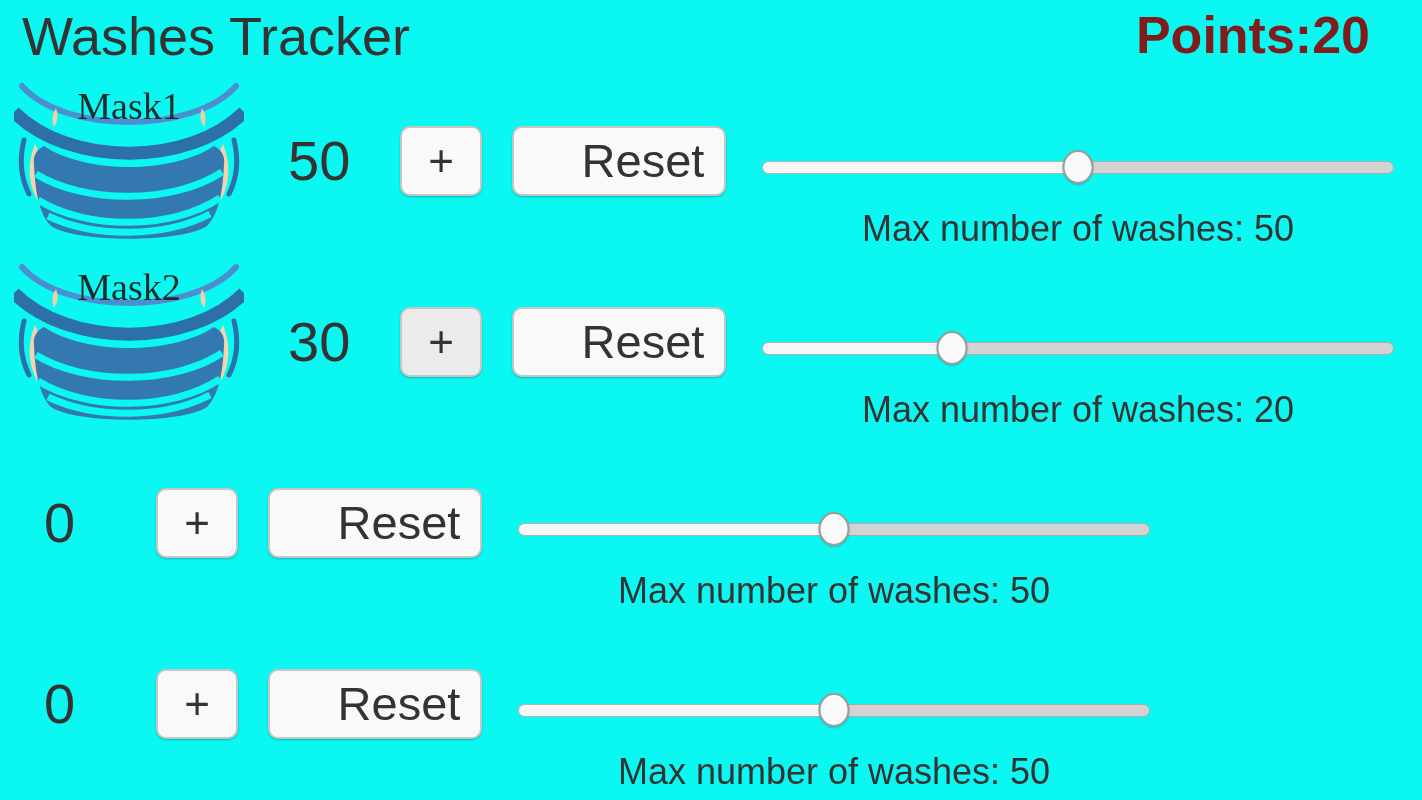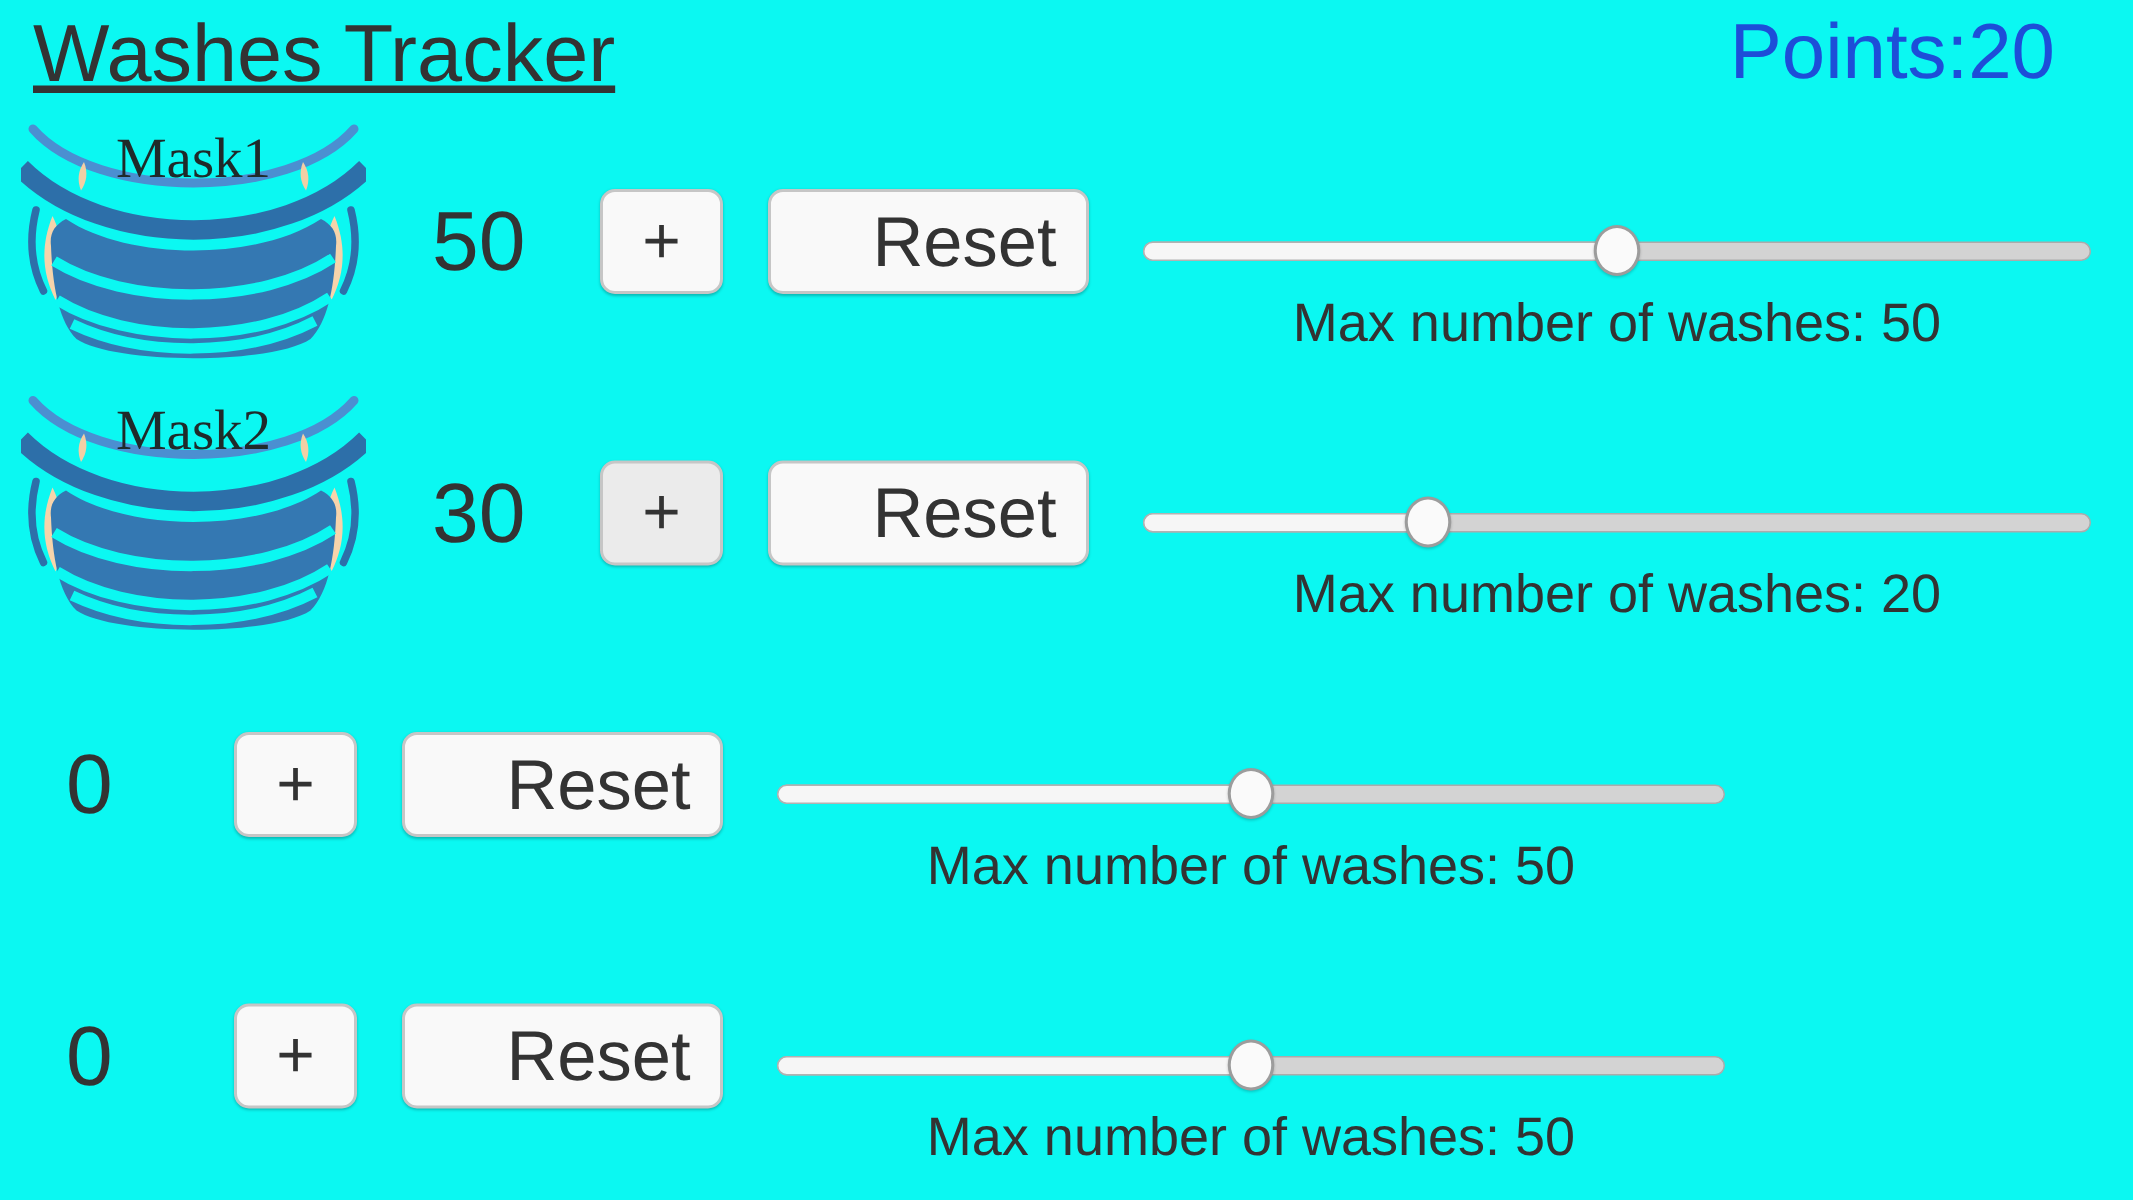--- a/index.html
+++ b/index.html
@@ -8,22 +8,22 @@
     background:#0bf8f2;
     font-family:"Liberation Sans","DejaVu Sans",sans-serif;
     color:#333;
     position:relative;
   }
   .header{
     position:absolute;top:0;left:0;right:0;height:70px;
     display:flex;justify-content:space-between;align-items:flex-start;
     padding:6px 52px 0 22px;box-sizing:border-box;
   }
-  .title{font-size:54px;line-height:60px;color:#333;text-decoration:underline;}
-  .points{font-size:52px;line-height:58px;color:#1d4ed8;}
+  .title{font-size:54px;line-height:60px;color:#333;}
+  .points{font-size:52px;line-height:58px;color:#7f1d1d;font-weight:bold;}
   .rows{position:absolute;top:70px;left:0;right:0;}
   .row{display:flex;align-items:center;height:181px;}
   .mask-col{
     flex:none;width:230px;height:160px;margin-left:14px;
     position:relative;align-self:flex-start;margin-top:12px;font-family:Liberation Serif, serif;
   }
   .mask-col svg{position:absolute;top:0;left:0;}
   .mask-label{
     position:absolute;top:2px;left:0;right:0;text-align:center;
     font-size:38px;color:#1f2a2a;
@@ -57,21 +57,21 @@
     background:#f6f6f6;border:1px solid #b2b2b2;border-radius:8px;
     box-sizing:border-box;
   }
   .slider-thumb{
     position:absolute;top:0;width:31px;height:34px;border-radius:50%;
     background:#fafafa;border:2px solid #9c9c9c;box-sizing:border-box;
     transform:translateX(-50%);
     box-shadow:0 1px 2px rgba(0,0,0,0.2);
   }
   .slider-caption{
-    margin-top:10px;text-align:center;font-size:36px;color:#333;
+    margin-top:24px;text-align:center;font-size:36px;color:#333;
     white-space:nowrap;
   }
 </style>
 </head>
 <body>
 
 <svg width="0" height="0" style="position:absolute">
   <defs>
     <g id="face-mask">
 

